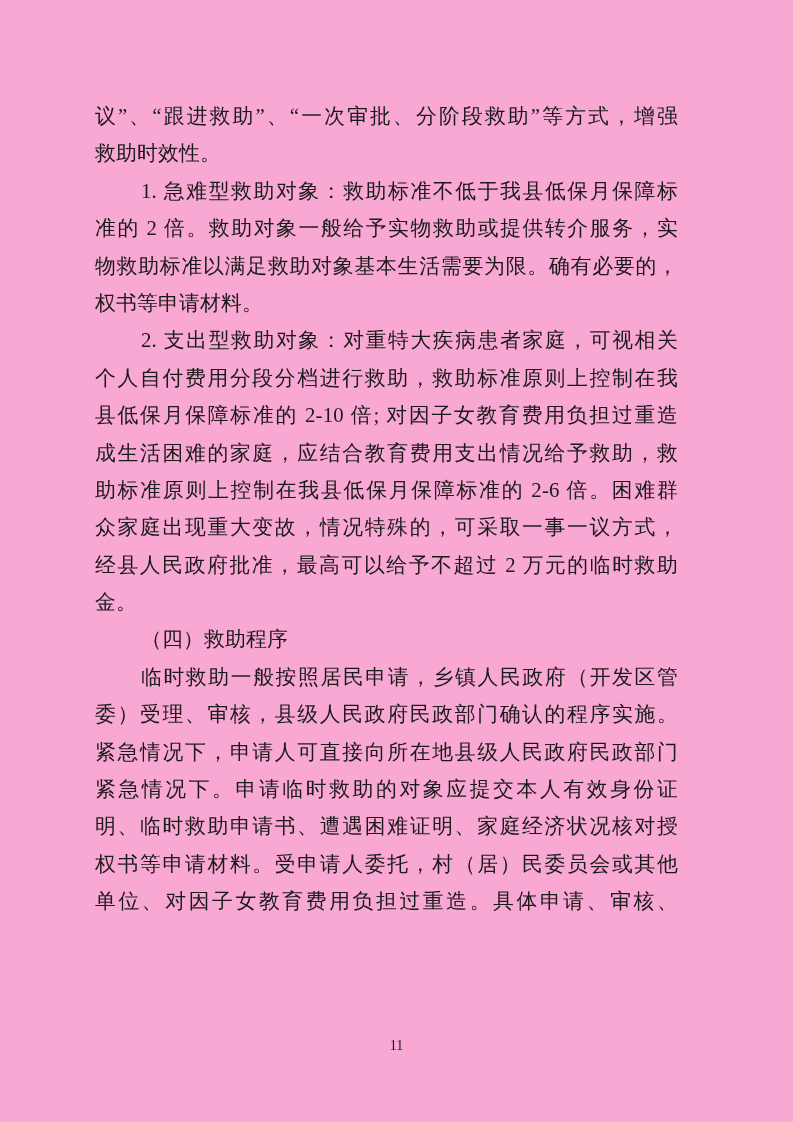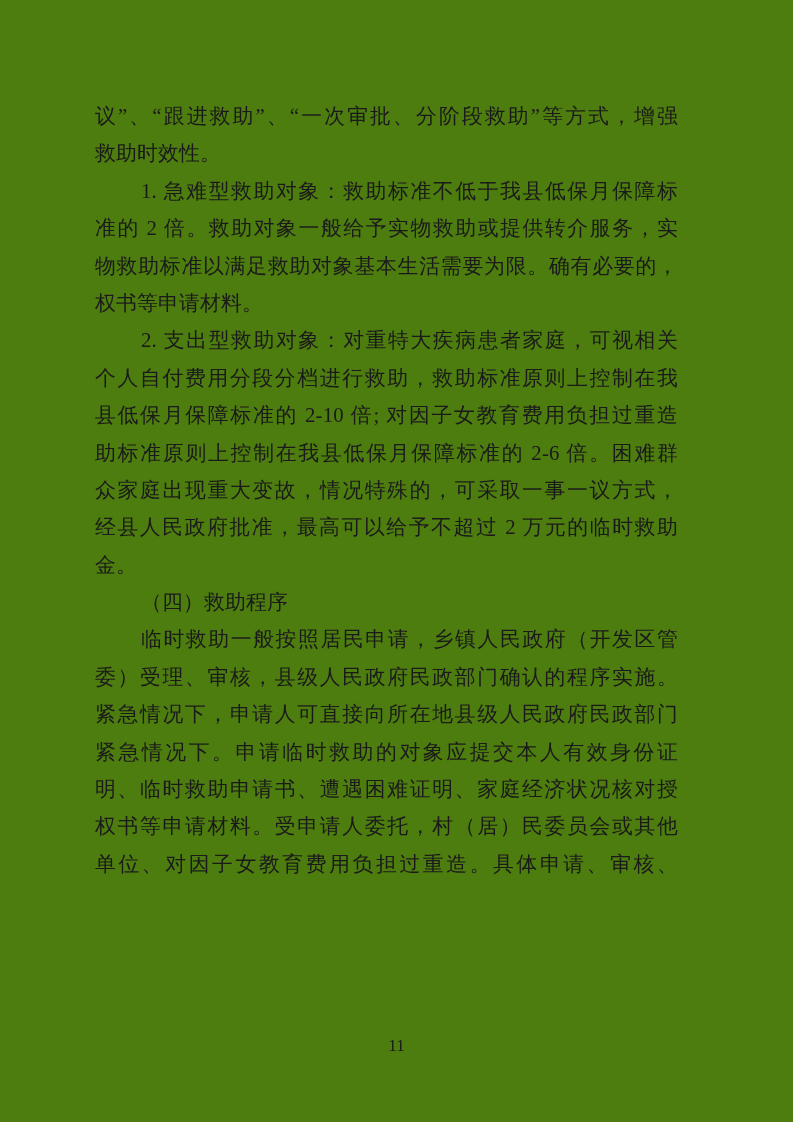--- a/index.html
+++ b/index.html
@@ -4,21 +4,21 @@
 <style>
   html, body {
     margin: 0;
     padding: 0;
     background: #ffffff;
   }
   .page {
     position: relative;
     width: 793px;
     height: 1122px;
-    background: #4d7c0f;
+    background: #f9a8d4;
     overflow: hidden;
     font-family: "Liberation Serif", serif;
     color: #1a1a1a;
   }
   .text-block {
     position: absolute;
     left: 95px;
     top: 97px;
     width: 583px;
   }
@@ -39,40 +39,41 @@
   }
   .line.indent {
     text-indent: 46px;
   }
   .page-number {
     position: absolute;
     top: 1038px;
     left: 0;
     width: 100%;
     text-align: center;
-    font-size: 17px;
+    font-size: 14px;
     line-height: 16px;
     color: #1a1a1a;
     font-family: "Liberation Serif", serif;
   }
 </style>
 </head>
 <body>
 
 <div class="page">
   <div class="text-block">
     <div class="line">议”、“跟进救助”、“一次审批、分阶段救助”等方式，增强</div>
     <div class="line short">救助时效性。</div>
     <div class="line indent">1. 急难型救助对象：救助标准不低于我县低保月保障标</div>
     <div class="line">准的 2 倍。救助对象一般给予实物救助或提供转介服务，实</div>
     <div class="line">物救助标准以满足救助对象基本生活需要为限。确有必要的，</div>
     <div class="line short">权书等申请材料。</div>
     <div class="line indent">2. 支出型救助对象：对重特大疾病患者家庭，可视相关</div>
     <div class="line">个人自付费用分段分档进行救助，救助标准原则上控制在我</div>
     <div class="line">县低保月保障标准的 2-10 倍; 对因子女教育费用负担过重造</div>
+    <div class="line">成生活困难的家庭，应结合教育费用支出情况给予救助，救</div>
     <div class="line">助标准原则上控制在我县低保月保障标准的 2-6 倍。困难群</div>
     <div class="line">众家庭出现重大变故，情况特殊的，可采取一事一议方式，</div>
     <div class="line">经县人民政府批准，最高可以给予不超过 2 万元的临时救助</div>
     <div class="line short">金。</div>
     <div class="line indent short">（四）救助程序</div>
     <div class="line indent">临时救助一般按照居民申请，乡镇人民政府（开发区管</div>
     <div class="line">委）受理、审核，县级人民政府民政部门确认的程序实施。</div>
     <div class="line">紧急情况下，申请人可直接向所在地县级人民政府民政部门</div>
     <div class="line">紧急情况下。申请临时救助的对象应提交本人有效身份证</div>
     <div class="line">明、临时救助申请书、遭遇困难证明、家庭经济状况核对授</div>

